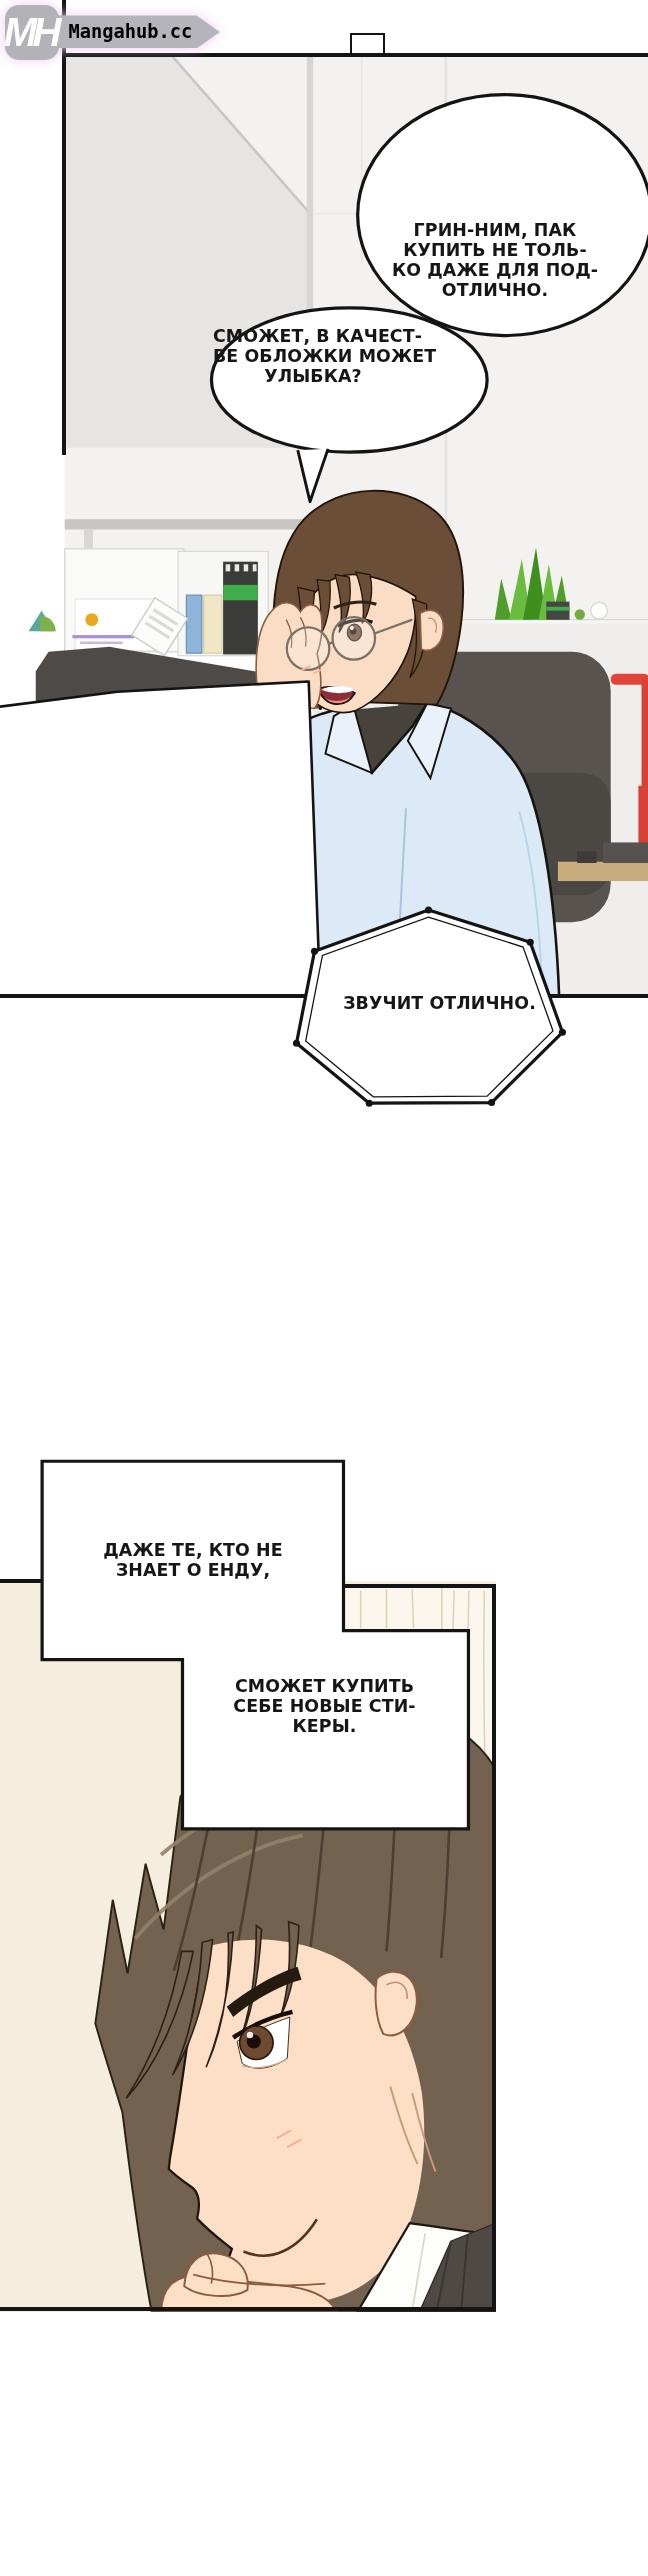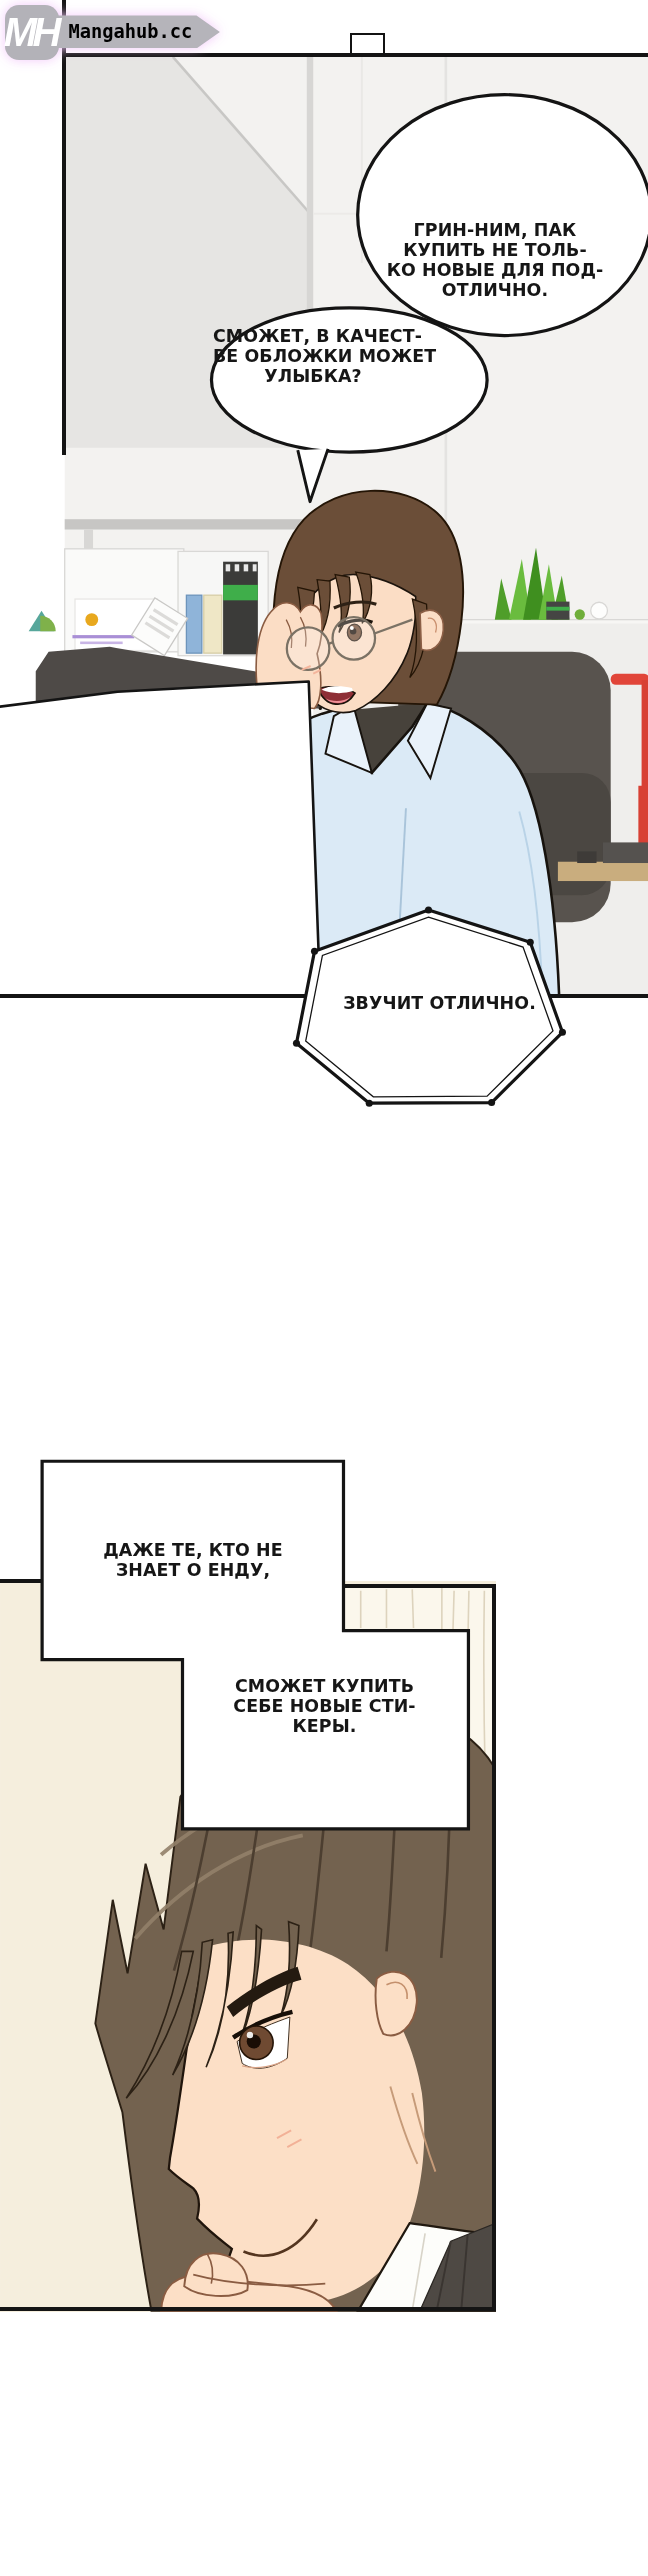--- a/index.html
+++ b/index.html
@@ -244,21 +244,21 @@
         <circle cx="460" cy="1620" r="5.5" fill="#141414"></circle>
       <circle cx="488" cy="1477" r="5.5" fill="#141414"></circle>
     </g>
 
     <path d="M65,2269 H533 V2532 H727 V2840 H283 V2577 H65 Z" fill="#ffffff" stroke="#141414" stroke-width="5"></path>
   </svg>
 
   <div class="btext" style="left:368px;top:180px;width:254px;margin-top:40px;">
     <span>ГРИН-НИМ, ПАК</span>
     <span>КУПИТЬ НЕ ТОЛЬ-</span>
-    <span>КО НОВЫЕ ДЛЯ ПОД-</span>
+    <span>КО ДАЖЕ ДЛЯ ПОД-</span>
     <span>ОТЛИЧНО.</span>
   </div>
   <div class="btext" style="left:213px;top:326px;width:200px;">
     <span>СМОЖЕТ, В КАЧЕСТ-</span>
     <span>ВЕ ОБЛОЖКИ МОЖЕТ</span>
     <span>УЛЫБКА?</span>
   </div>
   <div class="btext" style="left:338px;top:993px;width:203px;">
     <span>ЗВУЧИТ ОТЛИЧНО.</span>
   </div>

